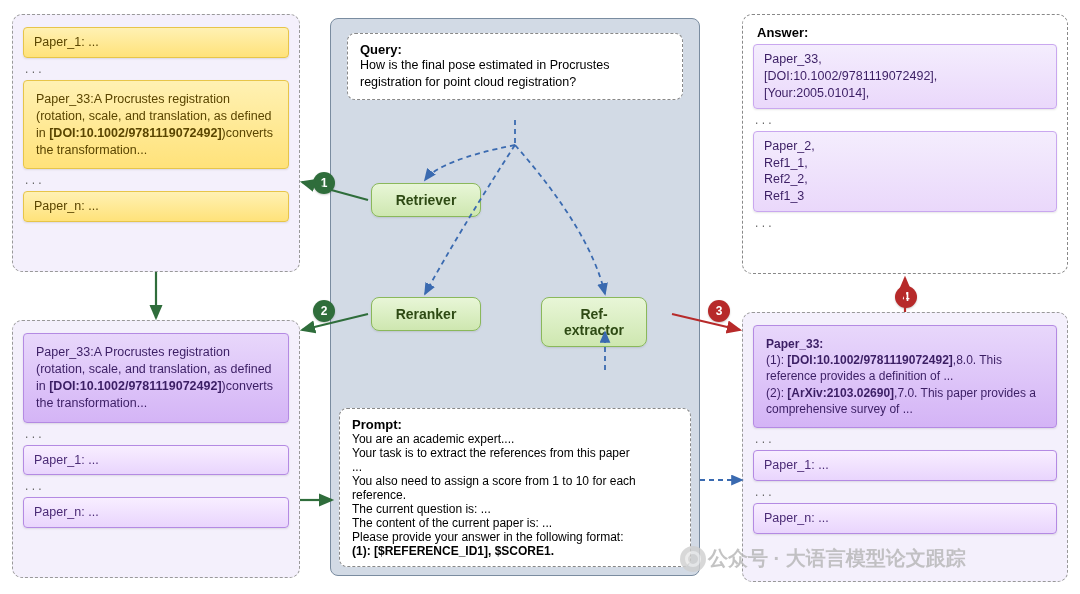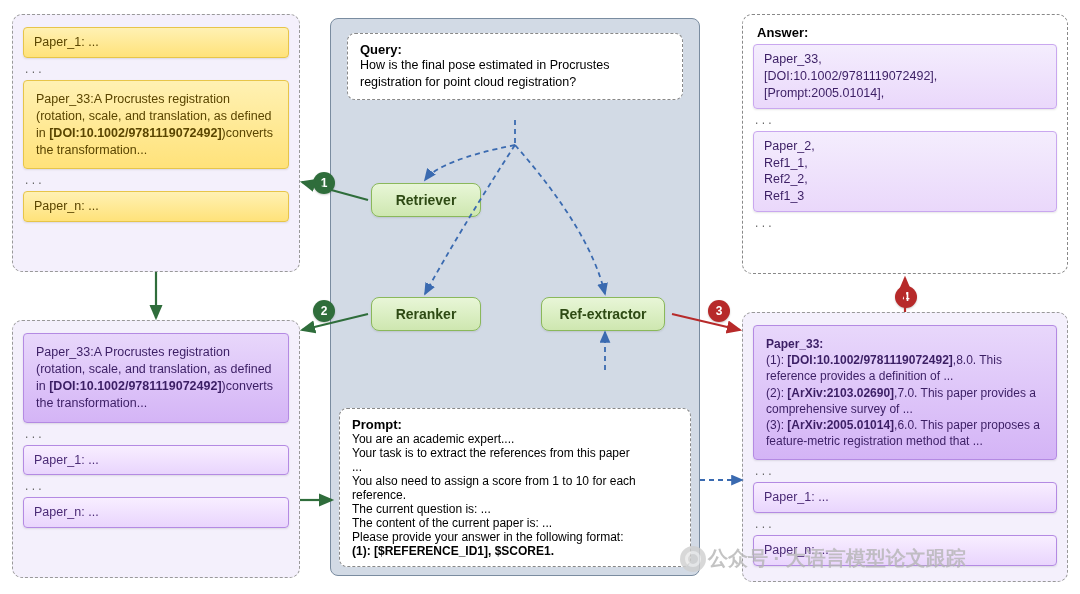--- a/index.html
+++ b/index.html
@@ -42,21 +42,21 @@
 
   <div class="panel blue" style="left:330px; top:18px; width:370px; height:558px;">
 
     <div class="white" style="margin:6px 6px 10px 6px;">
       <div class="bold" style="font-size:13px;">Query:</div>
       <div style="font-size:12.5px; line-height:1.35;">How is the final pose estimated in Procrustes registration for point cloud registration?</div>
     </div>
 
     <div class="proc abs" style="left:40px; top:164px; width:110px;">Retriever</div>
     <div class="proc abs" style="left:40px; top:278px; width:110px;">Reranker</div>
-    <div class="proc abs" style="left:210px; top:278px; width:124px;">Ref-extractor</div>
+    <div class="proc abs" style="left:210px; top:278px; width:106px;">Ref-extractor</div>
 
     <div class="white" style="position:absolute; left:8px; right:8px; bottom:8px; padding:8px 12px;">
       <div class="bold" style="font-size:13px;">Prompt:</div>
       <div style="font-size:12px;">You are an academic expert....</div>
       <div style="font-size:12px;">Your task is to extract the references  from this paper</div>
       <div style="font-size:12px;">...</div>
       <div style="font-size:12px;">You also need to assign a score from 1 to 10 for each reference.</div>
       <div style="font-size:12px;">The current question is: ...</div>
       <div style="font-size:12px;">The content of the current paper is: ...</div>
       <div style="font-size:12px;">Please provide your answer in the following format:</div>
@@ -82,34 +82,33 @@
     <div class="chip purple light">Paper_1: ...</div>
     <div class="dots">. . .</div>
     <div class="chip purple light">Paper_n: ...</div>
   </div>
 
   <div class="panel lav" style="left:742px; top:312px; width:326px; height:270px;">
     <div class="chip purple big" style="font-size:12px;">
       <div class="bold">Paper_33:</div>
       <div><span>(1): </span><span class="bold">[DOI:10.1002/9781119072492]</span><span>,8.0. This reference provides a definition of ...</span></div>
       <div><span>(2): </span><span class="bold">[ArXiv:2103.02690]</span><span>,7.0. This paper provides a comprehensive survey of ...</span></div>
-      <div><span>(3): </span><span class="bold">[ArXiv:2005.01014]</span><span>,6.0. This paper proposes a feature-metric registration method that ...</span></div>
     </div>
     <div class="dots">. . .</div>
     <div class="chip purple light">Paper_1: ...</div>
     <div class="dots">. . .</div>
     <div class="chip purple light">Paper_n: ...</div>
   </div>
 
   <div class="panel" style="left:742px; top:14px; width:326px; height:260px; background:#fff;">
     <div class="answerHead">Answer:</div>
     <div class="chip purple pale" style="font-size:12.5px;">
       <div>Paper_33,</div>
       <div>[DOI:10.1002/9781119072492],</div>
-      <div>[Prompt:2005.01014],</div>
+      <div>[Your:2005.01014],</div>
     </div>
     <div class="dots">. . .</div>
     <div class="chip purple pale" style="font-size:12.5px;">
       <div>Paper_2,</div>
       <div>Ref1_1,</div>
       <div>Ref2_2,</div>
       <div>Ref1_3</div>
     </div>
     <div class="dots">. . .</div>
   </div>

